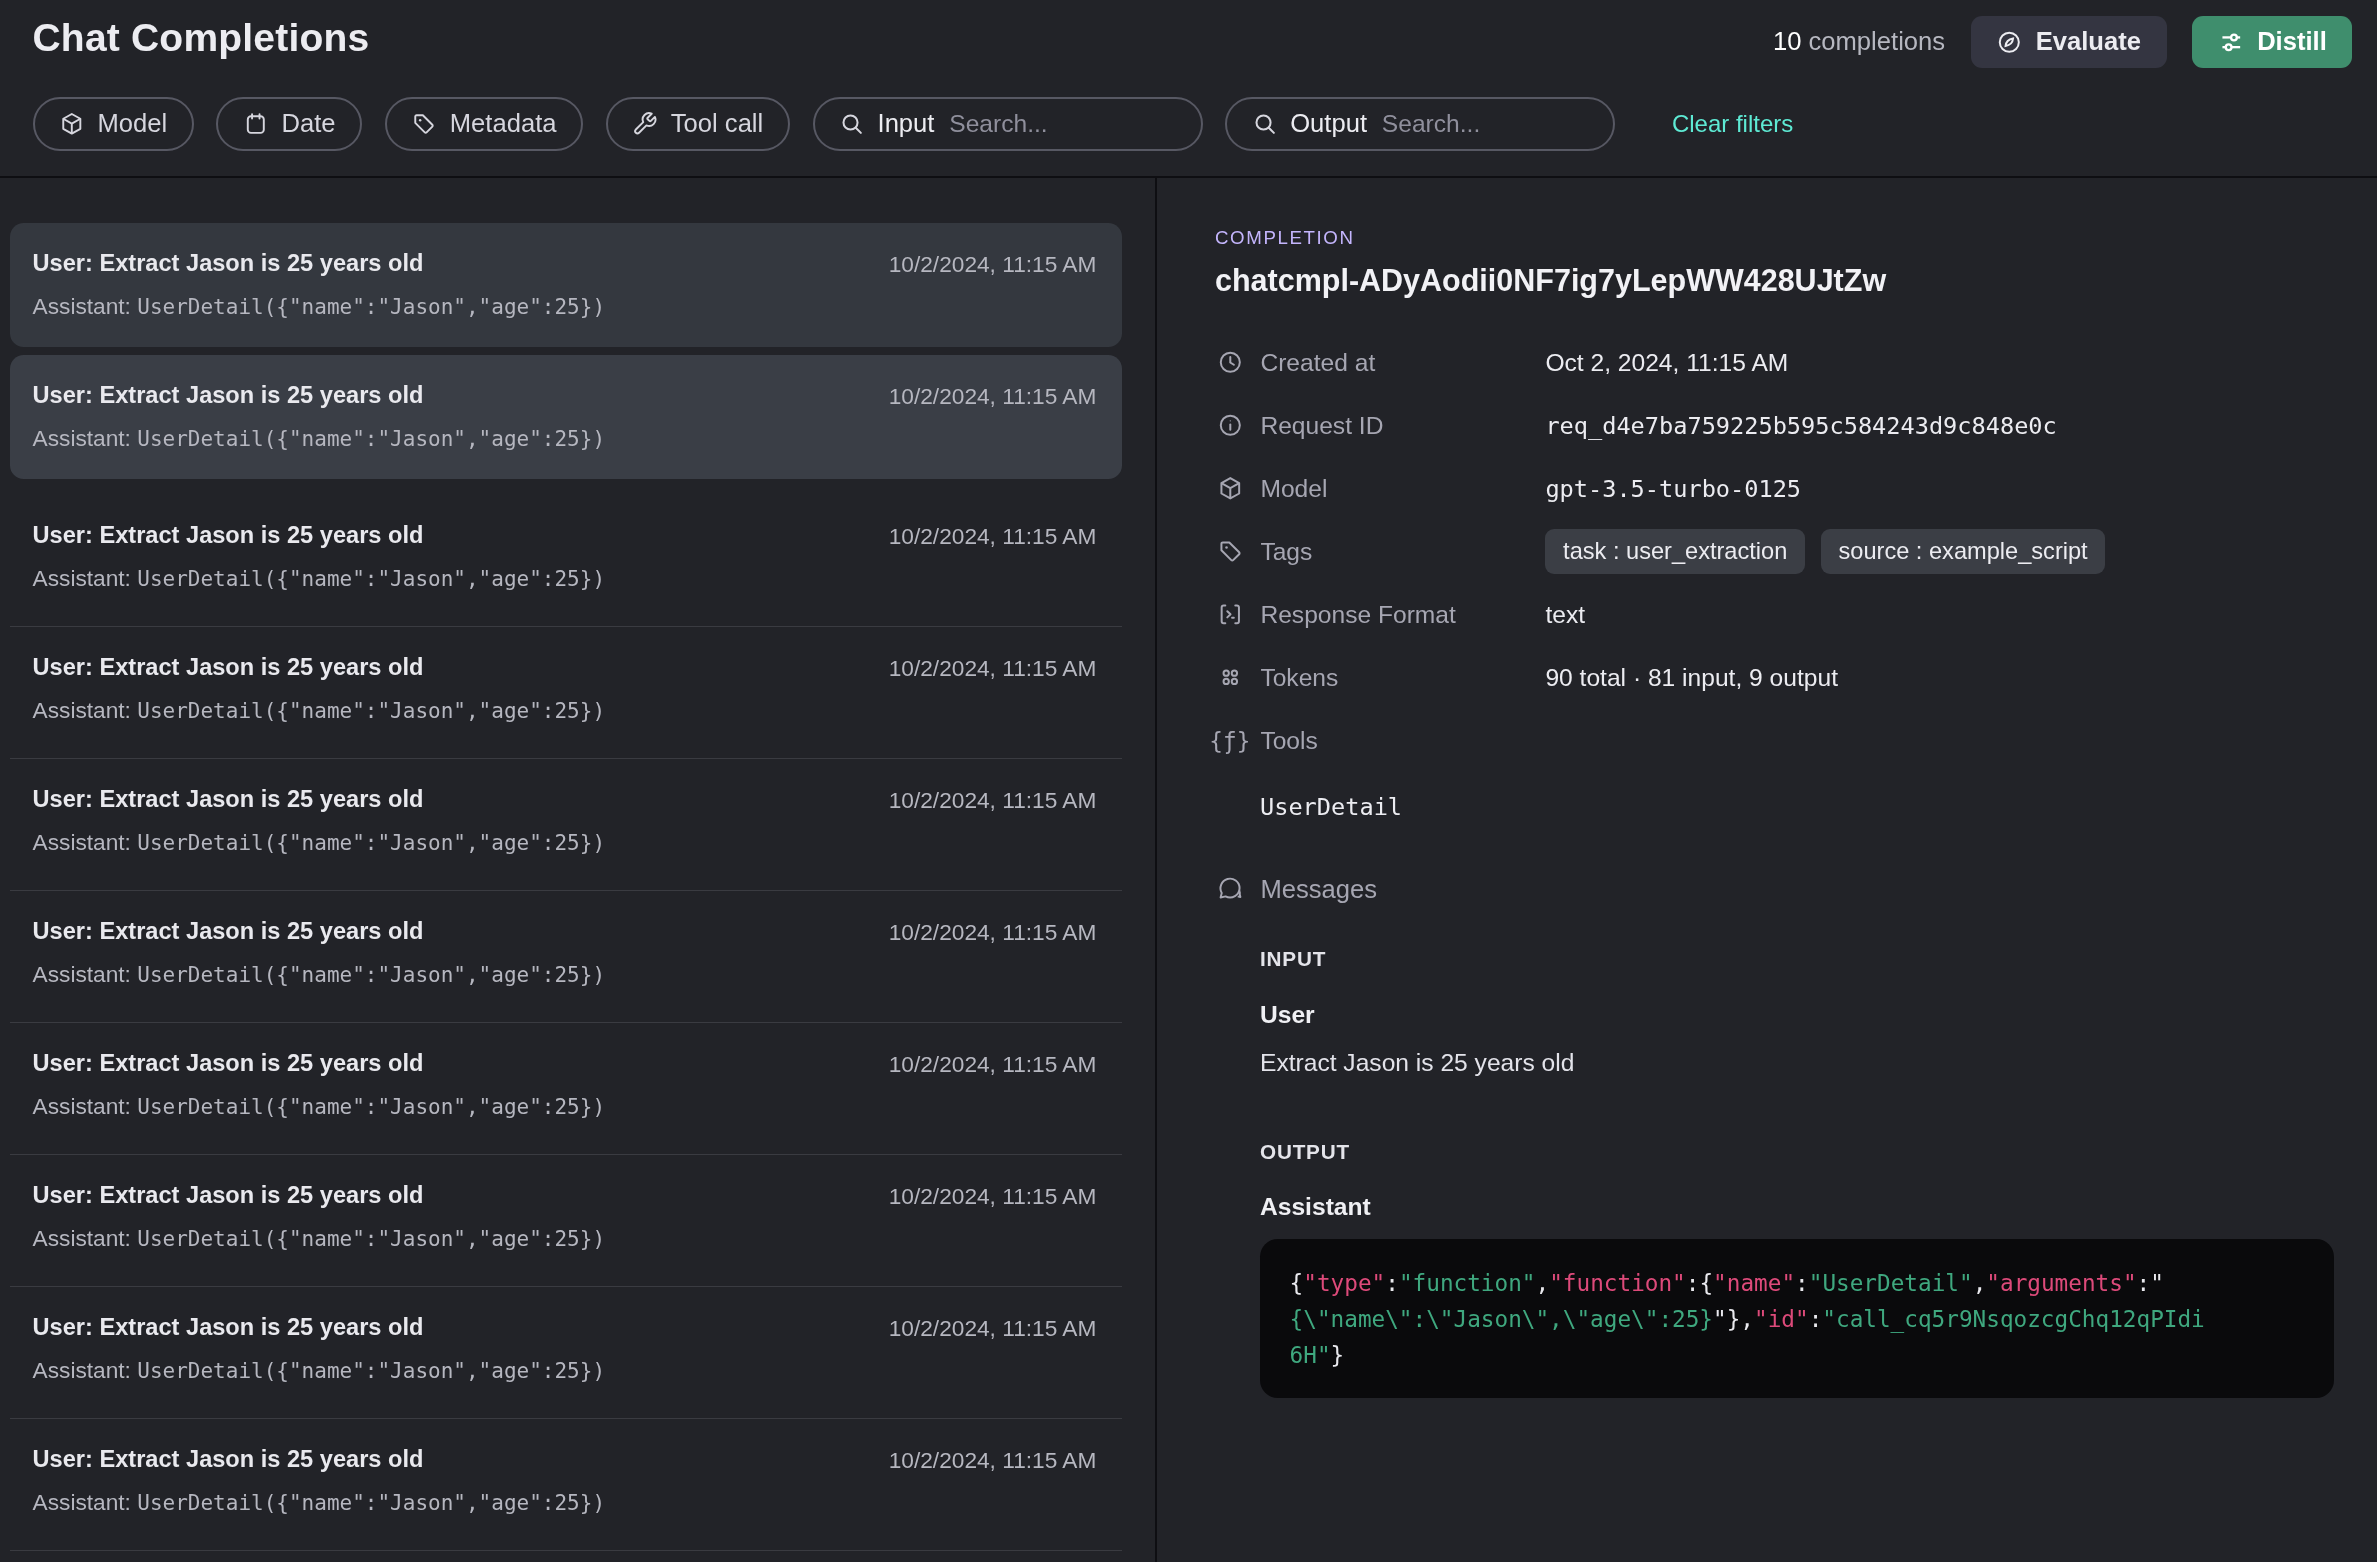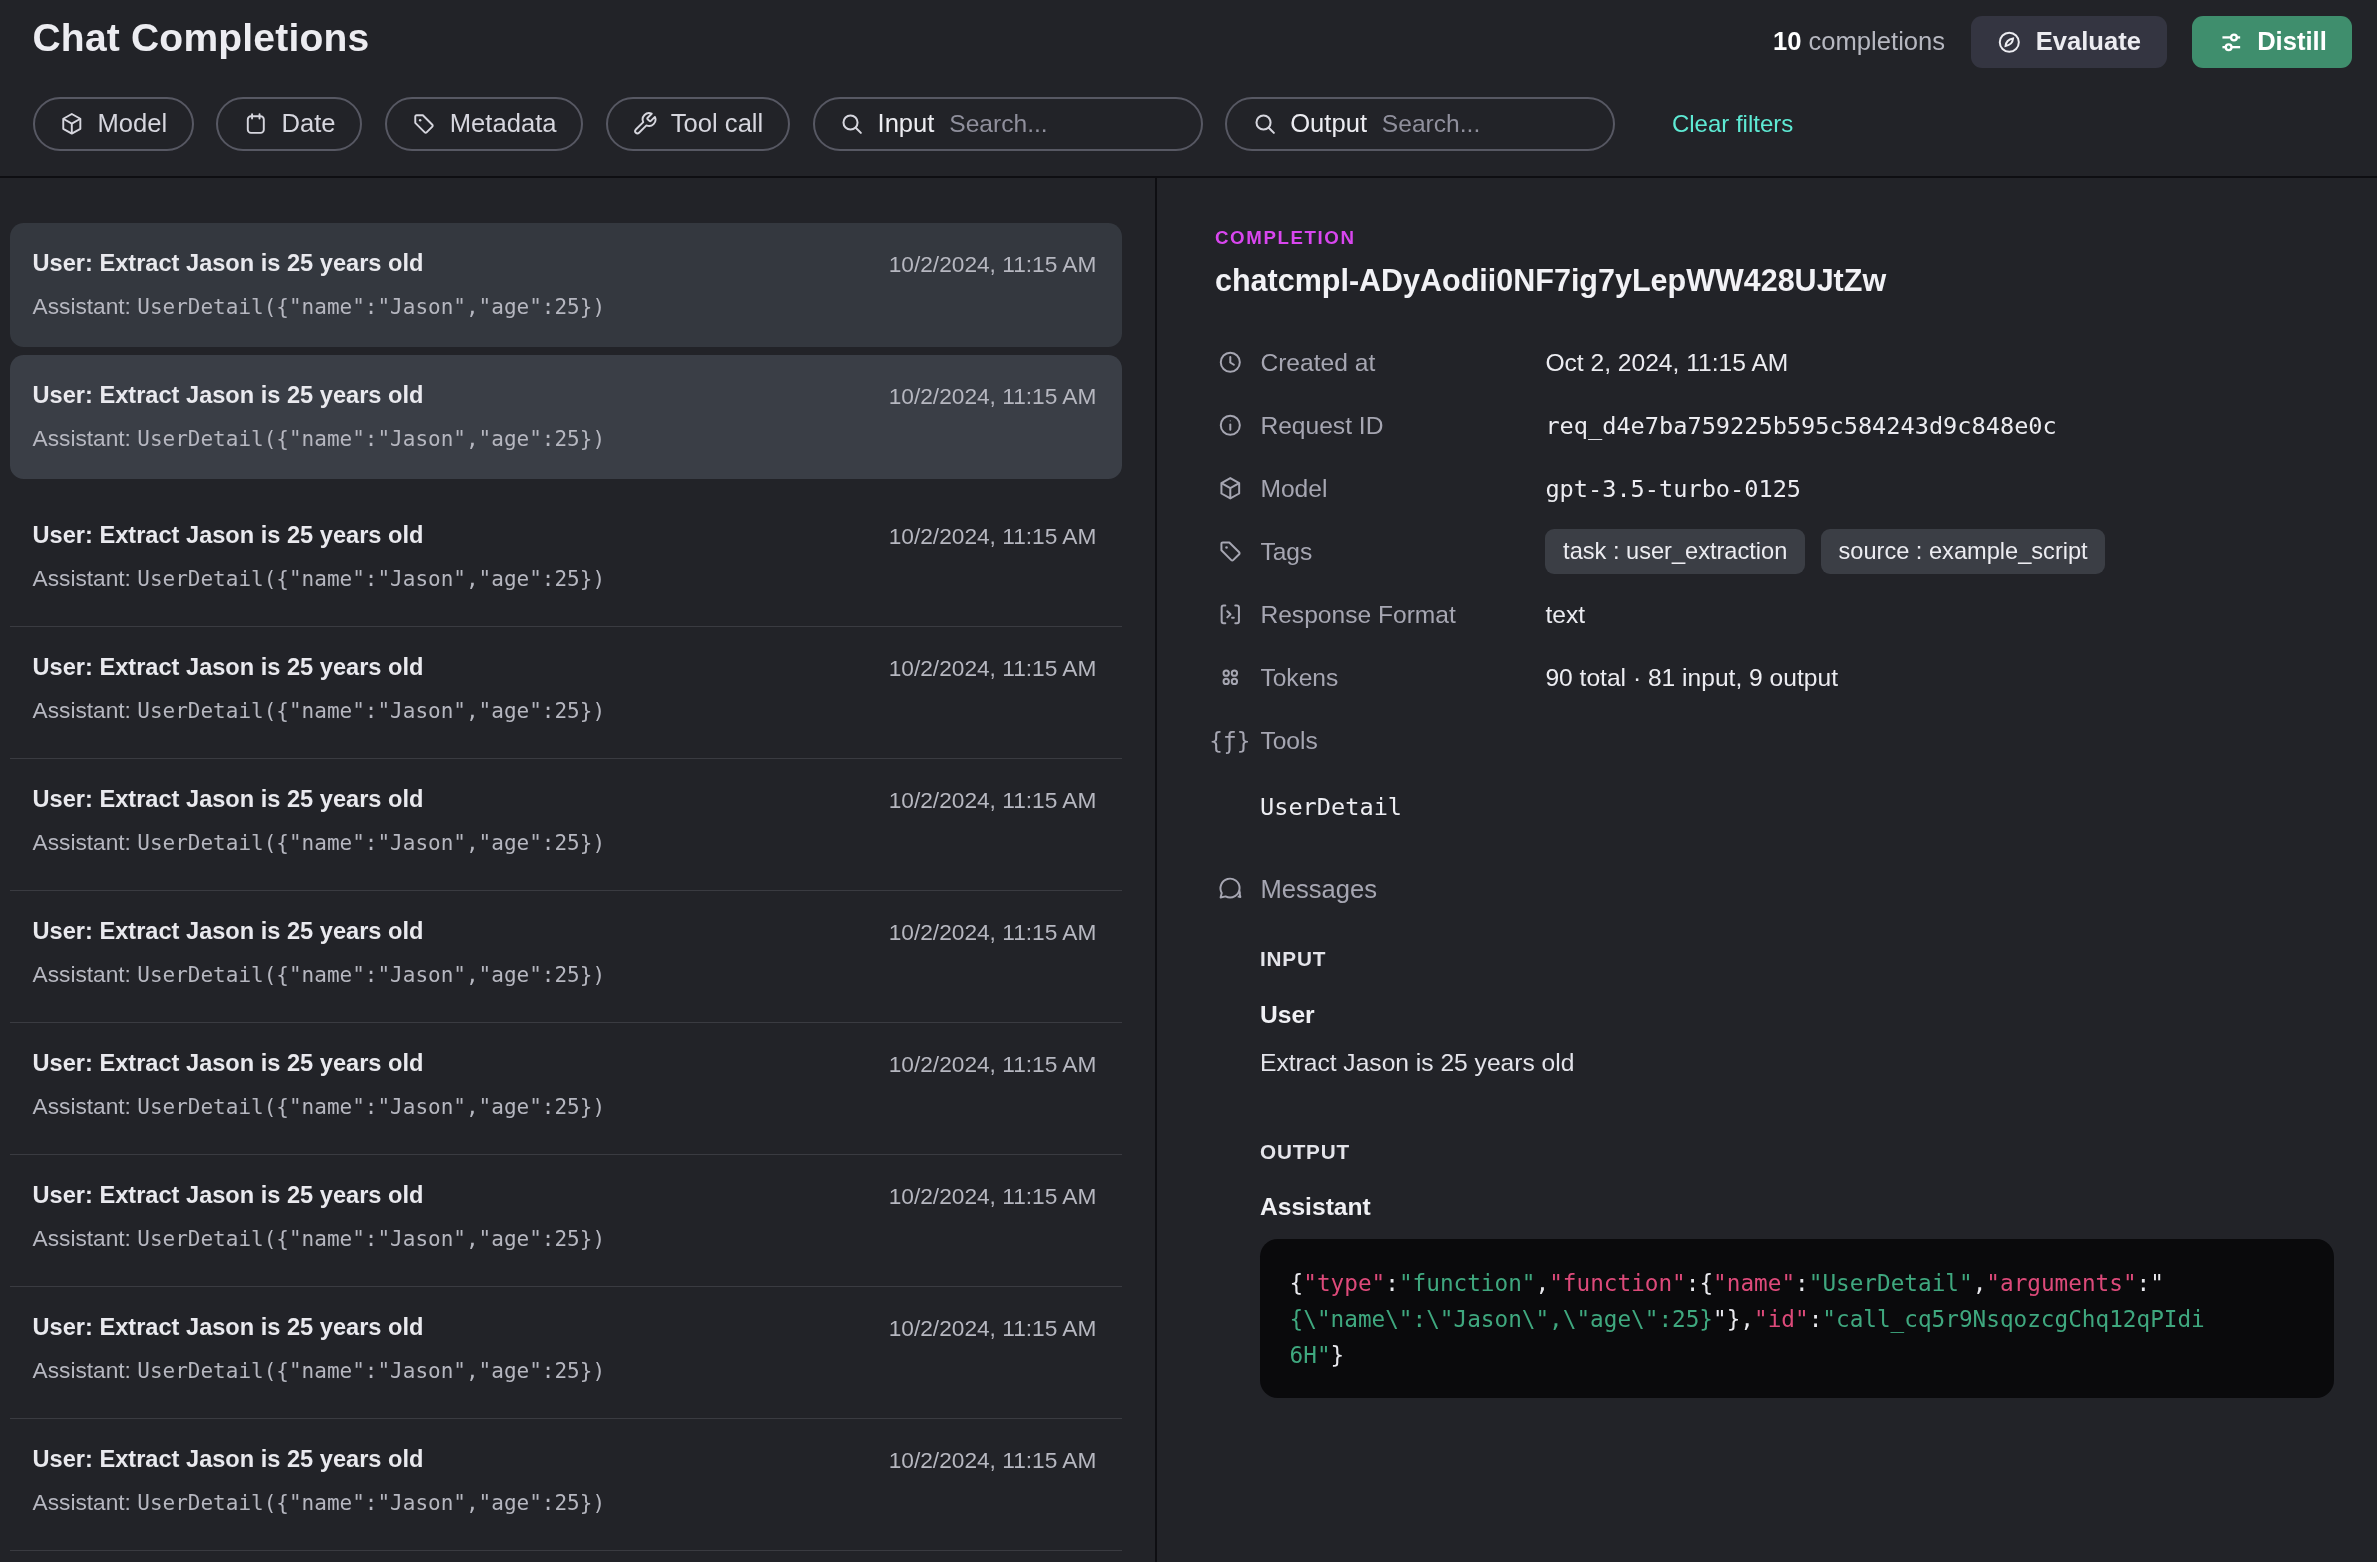--- a/index.html
+++ b/index.html
@@ -30,21 +30,21 @@
     font-family:"Liberation Sans",sans-serif;
   }
   svg{display:block}
 
   
   .topbar{display:flex;align-items:flex-start;justify-content:space-between;
     padding:15.8px 25.6px 9.9px 32.5px;height:87px}
   .page-title{font-size:39px;font-weight:700;letter-spacing:0.2px}
   .header-right{display:flex;align-items:center;gap:25.6px}
   .count{font-size:25.6px;color:var(--txt-dim)}
-  .count .num{color:#ffffff;font-weight:700}
+  .count .num{color:#ffffff;font-weight:400}
   .btn{display:flex;align-items:center;gap:12.8px;height:52px;padding:0 25.6px;
     border-radius:11px;font-size:25.6px;font-weight:600;cursor:pointer;border:none}
   .btn-evaluate{background:var(--btn-dark);color:var(--txt)}
   .btn-distill{background:var(--btn-green);color:#ffffff}
 
   
   .filterbar{display:flex;align-items:center;gap:22.7px;padding:9.9px 32.5px 25.6px 32.5px}
   .pill{display:flex;align-items:center;gap:12.8px;height:54px;padding:0 24.6px;
     border:2px solid var(--pill-border);border-radius:29.6px;
     font-size:25.6px;color:var(--pill-txt);cursor:pointer;background:transparent}
@@ -69,21 +69,21 @@
   .row.card{height:124px;border-radius:13.8px;margin-bottom:7.9px}
   .row.card.c1{background:var(--card1)}
   .row.card.c2{background:var(--card2);margin-bottom:15.8px}
   .row.plain{border-bottom:1px solid var(--row-div)}
   .row-user{font-size:23.6px;font-weight:700;color:#e9e9ee;line-height:1.1}
   .row-assistant{margin-top:15.8px;font-size:22.7px;color:var(--txt-dim)}
   .row-assistant .mono{font-family:"DejaVu Sans Mono","Liberation Mono",monospace;font-size:21px}
   .row-time{position:absolute;top:27.6px;right:25.6px;font-size:22.7px;color:var(--txt-dim)}
 
   
-  .section-label{font-size:18.7px;font-weight:700;letter-spacing:1.6px;color:#d946ef}
+  .section-label{font-size:18.7px;font-weight:400;letter-spacing:1.6px;color:#c4b5fd}
   .completion-id{margin-top:13.8px;font-size:30.5px;font-weight:700;color:#f2f2f6}
   .meta-list{margin-top:33px}
   .meta-row{display:flex;align-items:center;min-height:63px}
   .meta-icon{width:29.6px;margin-right:15.8px;color:var(--label);display:flex;align-items:center;justify-content:center}
   .meta-label{width:285px;font-size:24.6px;color:var(--label)}
   .meta-value{font-size:24.6px;color:var(--txt)}
   .meta-value.mono,.mono-val{font-family:"DejaVu Sans Mono","Liberation Mono",monospace;font-size:23.6px;color:var(--txt)}
   .tagrow{display:flex;gap:15.8px}
   .tagpill{background:var(--tagbg);border-radius:9px;padding:8.9px 17.7px;font-size:23.6px;color:var(--txt)}
   .tools-sub{margin:5.9px 0 0 45px;font-family:"DejaVu Sans Mono","Liberation Mono",monospace;font-size:23.6px;color:var(--txt);min-height:57px;display:flex;align-items:center}

